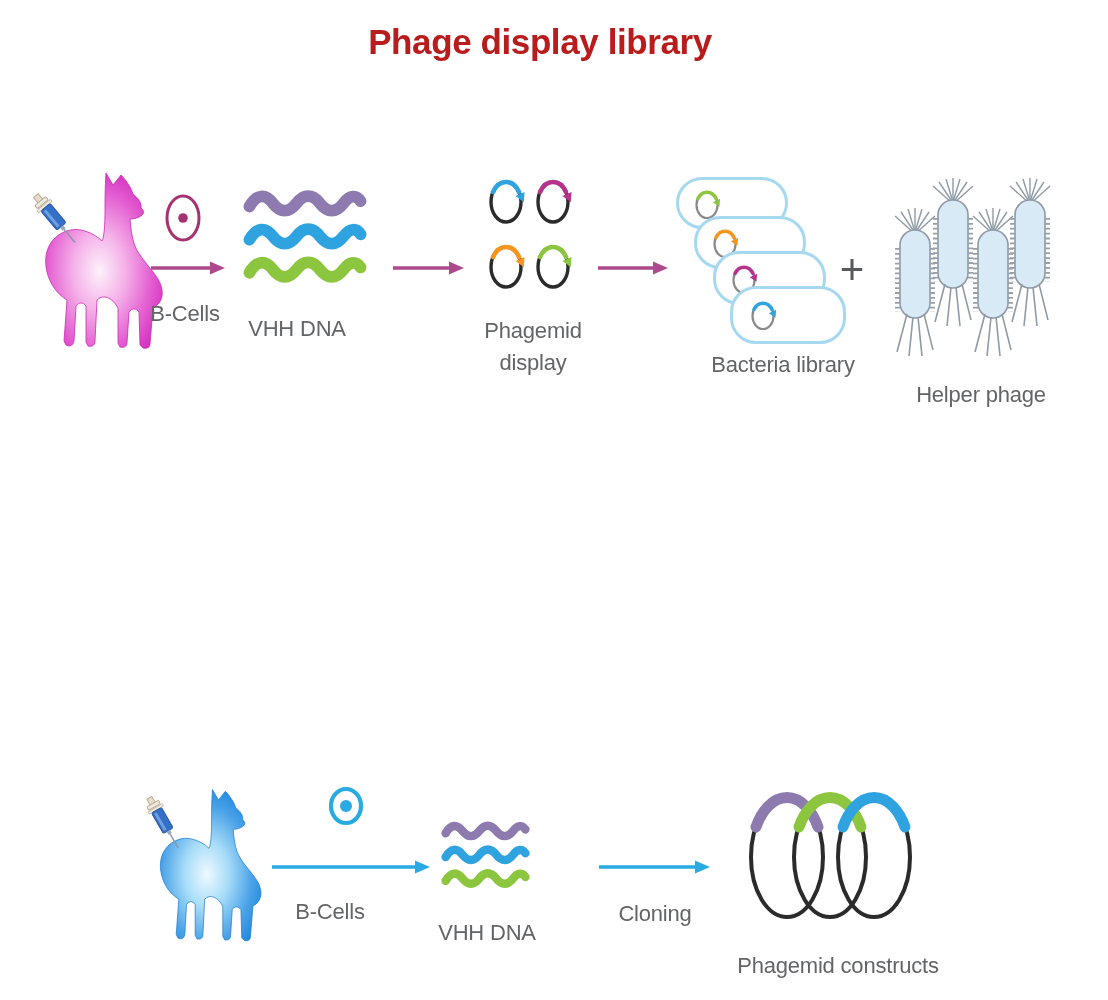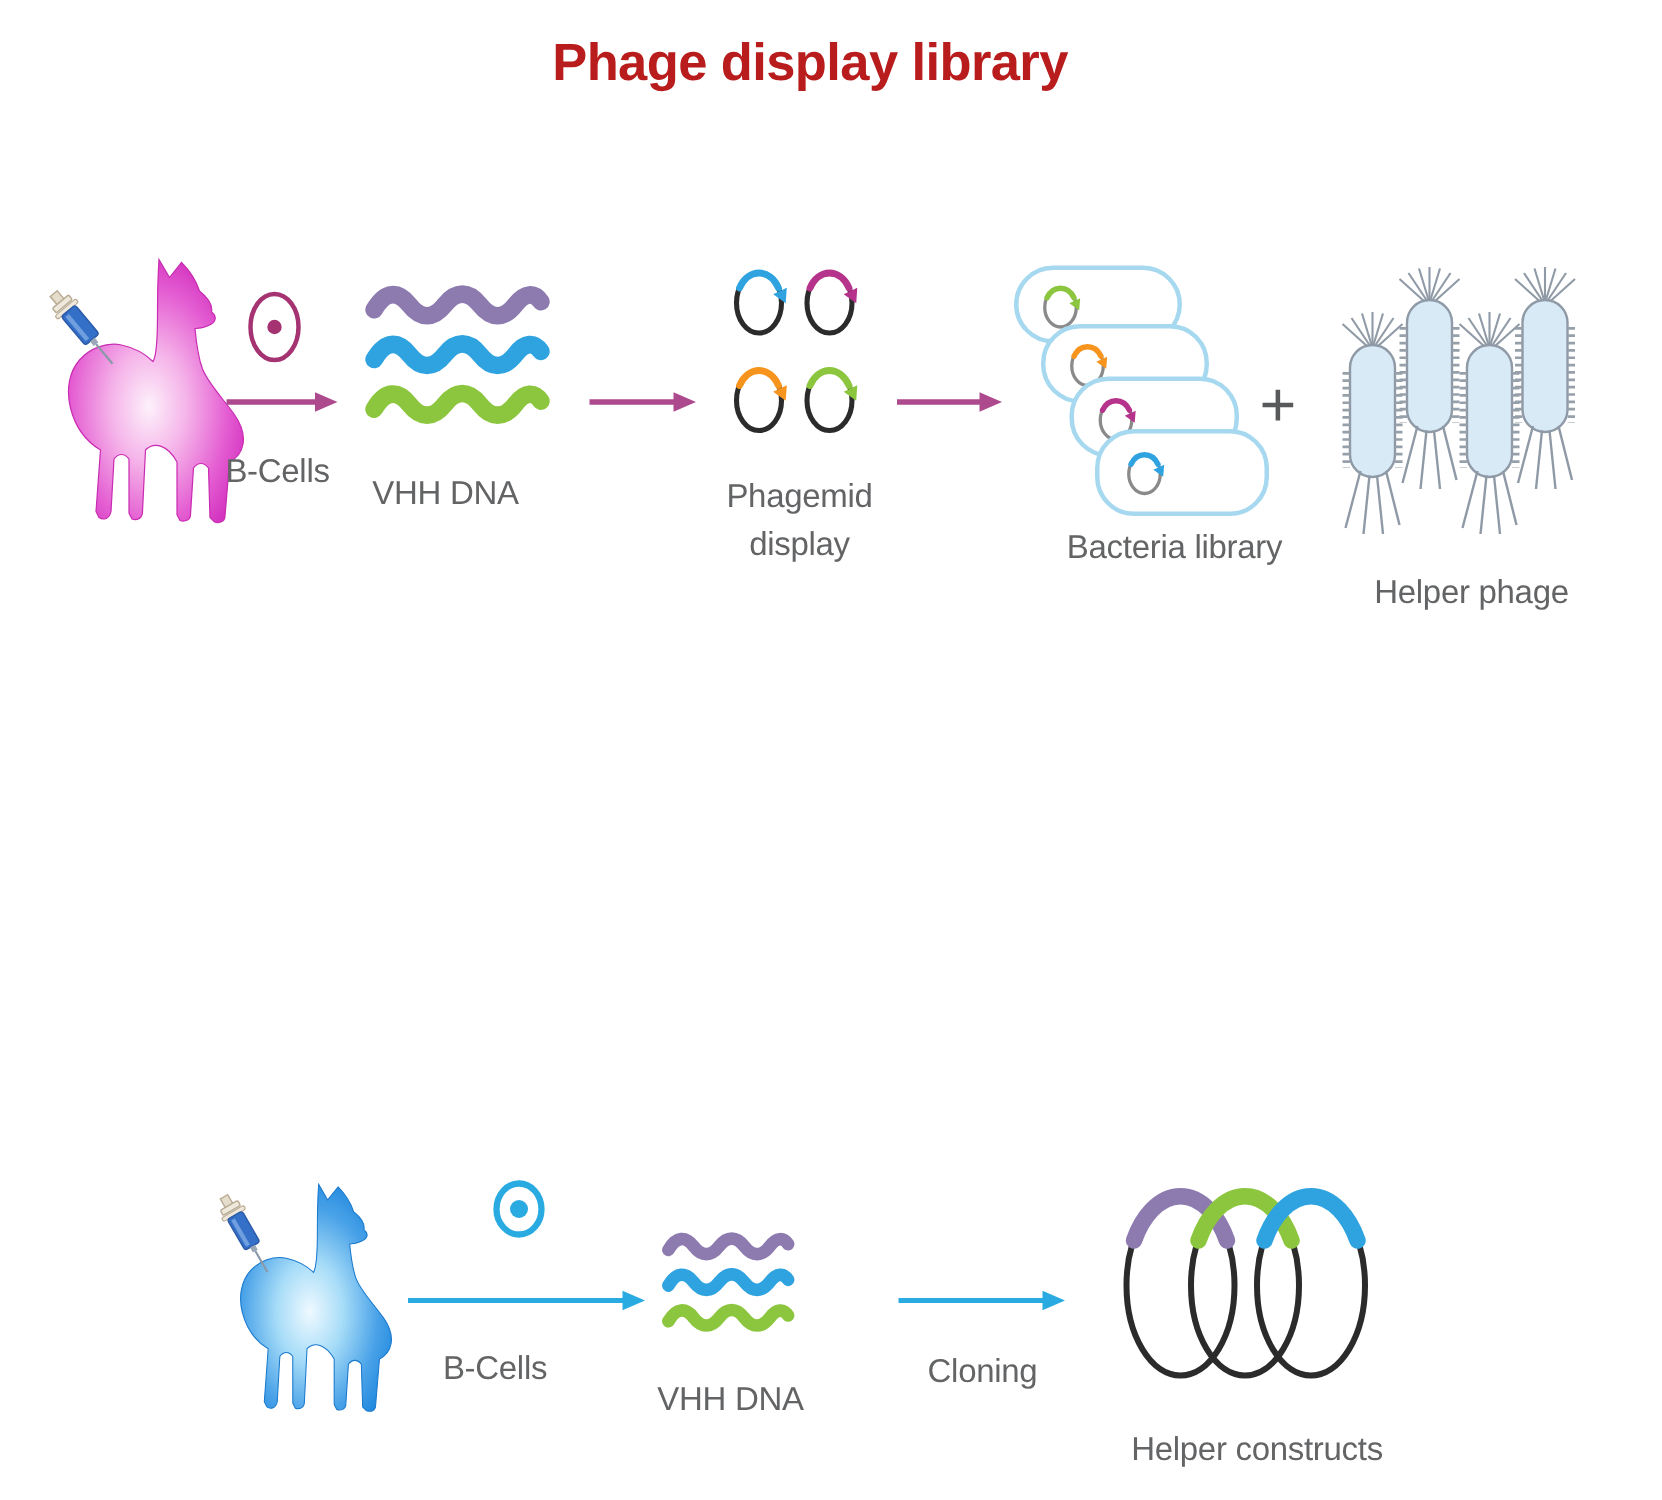--- a/index.html
+++ b/index.html
@@ -213,15 +213,15 @@
   <div class="lbl" style="left:655px;top:901px;">Cloning</div>
 
   <svg class="abs" style="left:745px;top:790px;" width="180" height="135" viewBox="0 0 180 135">
     <ellipse cx="42" cy="67" rx="36" ry="60" fill="none" stroke="#2b2b2b" stroke-width="4"></ellipse>
     <ellipse cx="85" cy="67" rx="36" ry="60" fill="none" stroke="#2b2b2b" stroke-width="4"></ellipse>
     <ellipse cx="129" cy="67" rx="36" ry="60" fill="none" stroke="#2b2b2b" stroke-width="4"></ellipse>
     <path d="M11 37 A36 60 0 0 1 73 37" fill="none" stroke="#8d7bb0" stroke-width="11" stroke-linecap="round"></path>
     <path d="M54 37 A36 60 0 0 1 116 37" fill="none" stroke="#8cc63e" stroke-width="11" stroke-linecap="round"></path>
     <path d="M98 37 A36 60 0 0 1 160 37" fill="none" stroke="#2fa3e0" stroke-width="11" stroke-linecap="round"></path>
   </svg>
-  <div class="lbl" style="left:838px;top:953px;">Helper constructs</div>
+  <div class="lbl" style="left:838px;top:953px;">Phagemid constructs</div>
 
 </div>
 
 </body></html>

